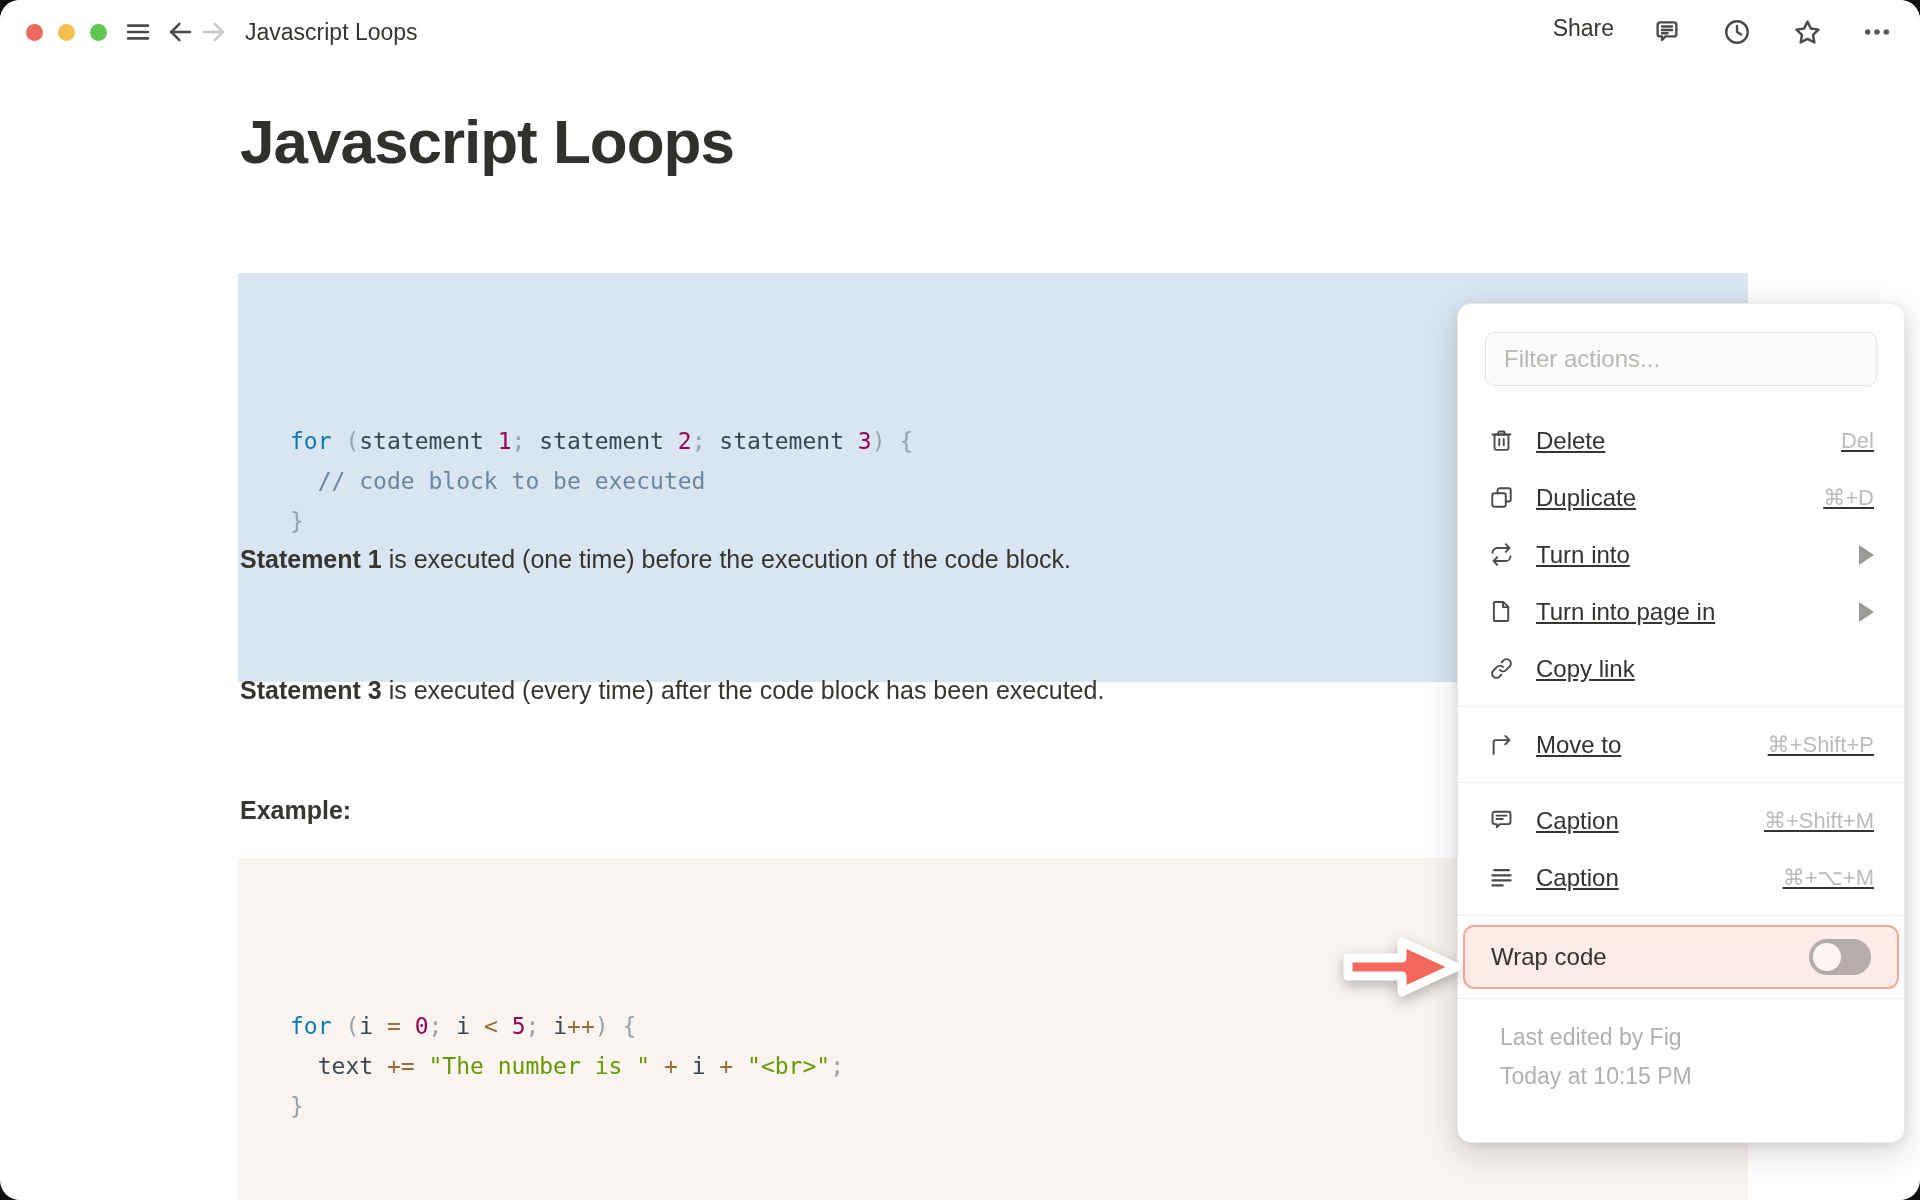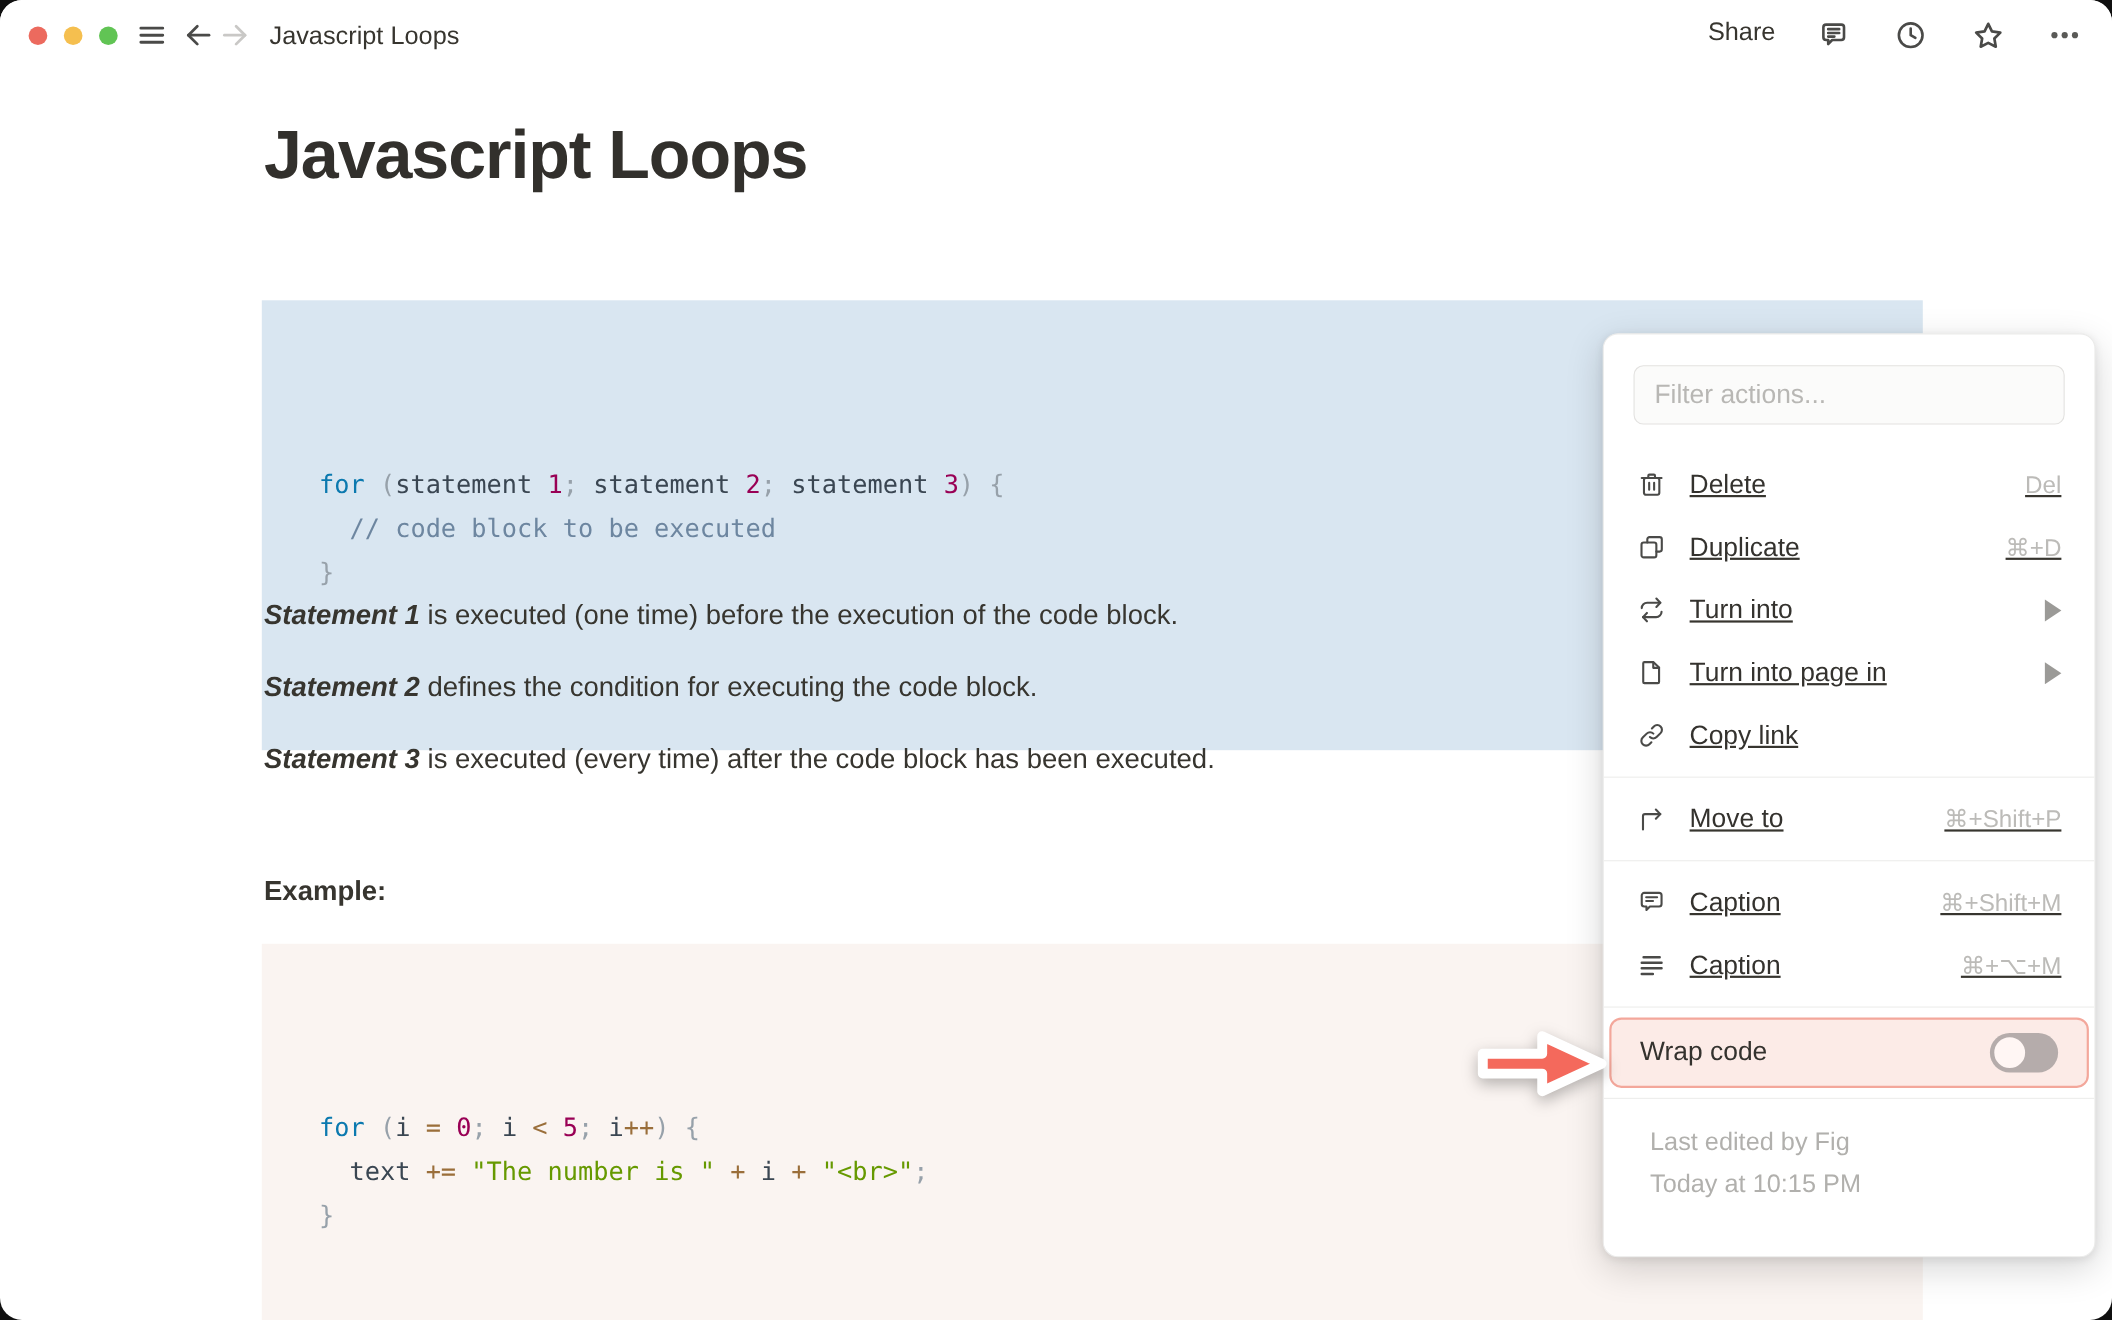--- a/index.html
+++ b/index.html
@@ -21,21 +21,21 @@
   .tb-title { margin-left:14px; font-size:23px; font-weight:500; color:#37352f; white-space:nowrap; }
   .tb-right { margin-left:auto; display:flex; gap:36px; }
   .share { font-size:23px; color:#37352f; }
   
   .page-title { position:absolute; left:240px; top:106px; font-size:62px; font-weight:700; letter-spacing:-1px; color:#32302c; }
   .codeblock { position:absolute; left:238px; width:1510px; font-family:"DejaVu Sans Mono", monospace; font-size:23px; line-height:40px; white-space:pre; }
   .codeblock .inner { padding:68px 40px 61px 52px; }
   .code1 { top:273px; }
   .code2 { top:858px; }
   .para { position:absolute; left:240px; font-size:25px; line-height:34px; color:#37352f; white-space:nowrap; }
-  .para b { font-weight:700;font-style:italic; }
+  .para b { font-weight:700; }
   .p1{top:542px;} .p2{top:608px;} .p3{top:673px;}
   .example { position:absolute; left:240px; top:796px; font-size:25px; font-weight:700; }
   
   .menu {
     position:absolute; left:1457px; top:303px; width:448px; height:840px;
     background:#ffffff; border:1px solid #ebebea; border-radius:14px;
     box-shadow:0 10px 34px rgba(0,0,0,0.16), 0 2px 8px rgba(0,0,0,0.08);
     overflow:hidden; padding-top:15px;
   }
   .filter-wrap { margin:13px 27px 26px 27px; }
@@ -122,21 +122,20 @@
     </div>
   </div>
 
   <h1 class="page-title">Javascript Loops</h1>
 
   <div class="codeblock code1" style="background: rgb(217, 230, 241);">
     <div class="inner"><div><span style="color: rgb(11, 121, 175); font-weight: 500;">for</span><span style="color: rgb(58, 70, 82);"> </span><span style="color: rgb(151, 161, 170);">(</span><span style="color: rgb(58, 70, 82);">statement </span><span style="color: rgb(153, 0, 85);">1</span><span style="color: rgb(151, 161, 170);">;</span><span style="color: rgb(58, 70, 82);"> statement </span><span style="color: rgb(153, 0, 85);">2</span><span style="color: rgb(151, 161, 170);">;</span><span style="color: rgb(58, 70, 82);"> statement </span><span style="color: rgb(153, 0, 85);">3</span><span style="color: rgb(151, 161, 170);">)</span><span style="color: rgb(58, 70, 82);"> </span><span style="color: rgb(151, 161, 170);">{</span></div><div><span style="color: rgb(58, 70, 82);">  </span><span style="color: rgb(109, 134, 160);">// code block to be executed</span></div><div><span style="color: rgb(151, 161, 170);">}</span></div></div>
   </div>
 
   <p class="para p1"><b>Statement 1</b><span> is executed (one time) before the execution of the code block.</span></p>
-  <p class="para p2"><b>Statement 2</b><span> defines the condition for executing the code block.</span></p>
   <p class="para p3"><b>Statement 3</b><span> is executed (every time) after the code block has been executed.</span></p>
 
   <div class="example">Example:</div>
 
   <div class="codeblock code2" style="background: rgb(250, 244, 241);">
     <div class="inner"><div><span style="color: rgb(11, 121, 175); font-weight: 500;">for</span><span style="color: rgb(58, 70, 82);"> </span><span style="color: rgb(151, 161, 170);">(</span><span style="color: rgb(58, 70, 82);">i </span><span style="color: rgb(154, 110, 58);">=</span><span style="color: rgb(58, 70, 82);"> </span><span style="color: rgb(153, 0, 85);">0</span><span style="color: rgb(151, 161, 170);">;</span><span style="color: rgb(58, 70, 82);"> i </span><span style="color: rgb(154, 110, 58);">&lt;</span><span style="color: rgb(58, 70, 82);"> </span><span style="color: rgb(153, 0, 85);">5</span><span style="color: rgb(151, 161, 170);">;</span><span style="color: rgb(58, 70, 82);"> i</span><span style="color: rgb(154, 110, 58);">++</span><span style="color: rgb(151, 161, 170);">)</span><span style="color: rgb(58, 70, 82);"> </span><span style="color: rgb(151, 161, 170);">{</span></div><div><span style="color: rgb(58, 70, 82);">  text </span><span style="color: rgb(154, 110, 58);">+=</span><span style="color: rgb(58, 70, 82);"> </span><span style="color: rgb(102, 153, 0);">"The number is "</span><span style="color: rgb(58, 70, 82);"> </span><span style="color: rgb(154, 110, 58);">+</span><span style="color: rgb(58, 70, 82);"> i </span><span style="color: rgb(154, 110, 58);">+</span><span style="color: rgb(58, 70, 82);"> </span><span style="color: rgb(102, 153, 0);">"&lt;br&gt;"</span><span style="color: rgb(151, 161, 170);">;</span></div><div><span style="color: rgb(151, 161, 170);">}</span></div></div>
   </div>
 
   <div class="menu">
     <div class="filter-wrap">

